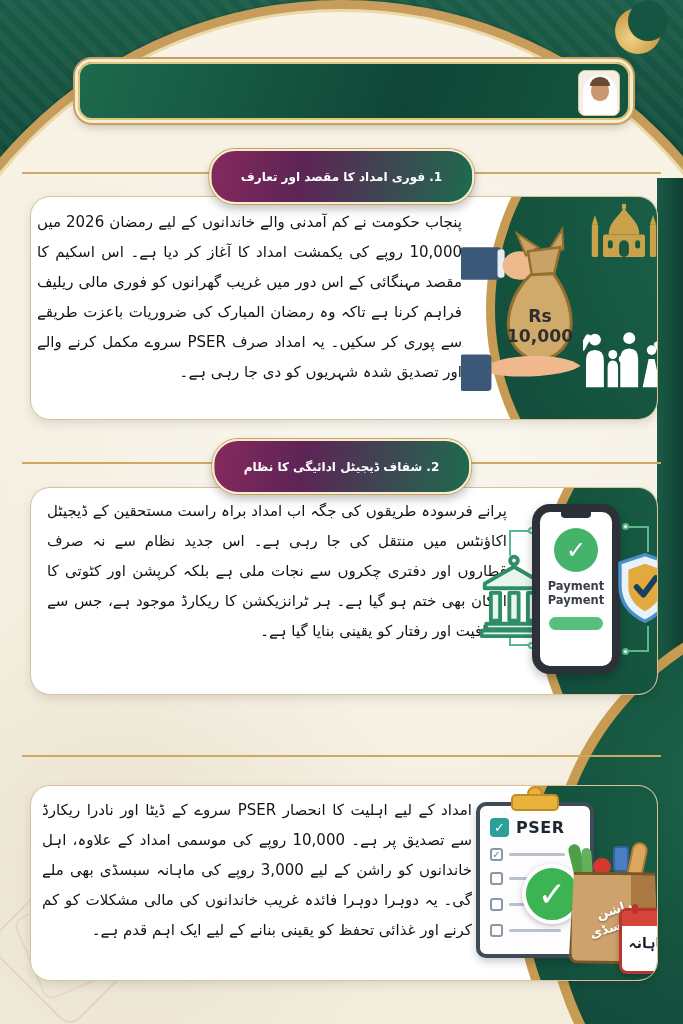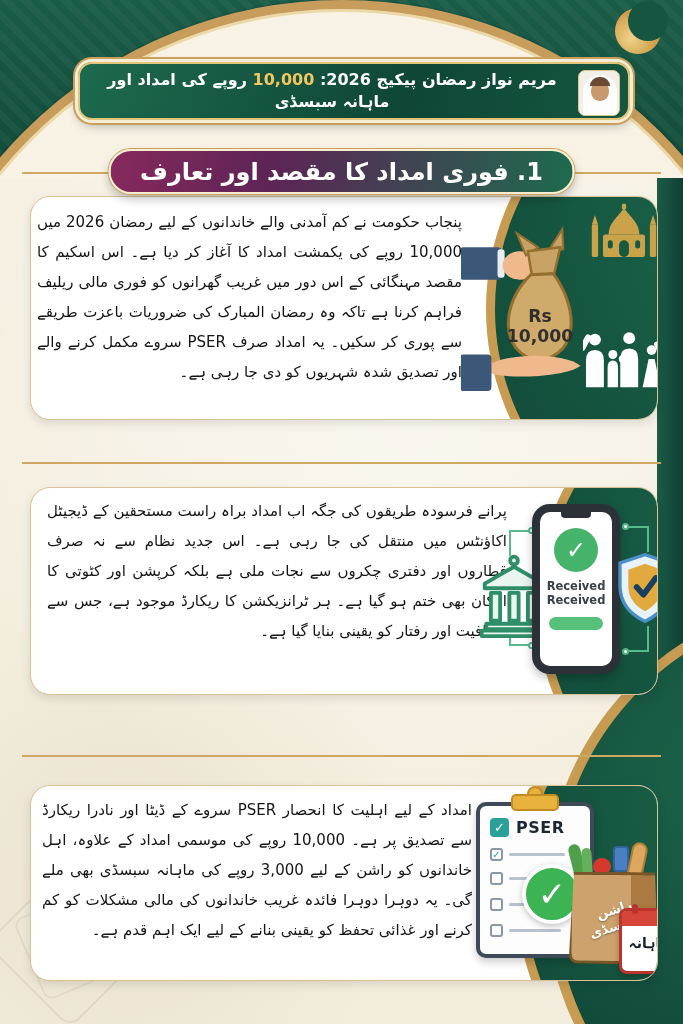--- a/index.html
+++ b/index.html
@@ -66,26 +66,26 @@
   }
   .watermark { position:absolute; left:10px; bottom:20px; width:120px; height:120px;
     border:2px solid rgba(150,130,90,0.15); transform:rotate(45deg); border-radius:14px; z-index:0;}
   .watermark::after { content:""; position:absolute; inset:14px;
     border:2px solid rgba(150,130,90,0.12); border-radius:10px; transform:rotate(22deg); }
 
   
   .pill-line { position:absolute; left:22px; right:22px; height:2px; background:#cfa963; z-index:3; }
   .pill {
     position:absolute; left:50%; transform:translateX(-50%);
-    height:45px; padding:0 30px; display:flex; align-items:center; justify-content:center;
+    height:55px; padding:0 30px; display:flex; align-items:center; justify-content:center;
     border-radius:26px; z-index:4; white-space:nowrap;
     background:linear-gradient(100deg,#87295d 0%, #5d2456 35%, #1d6b4e 100%);
     border:2px solid #f6eccf;
     box-shadow: 0 0 0 1px #caa05c, 0 5px 10px rgba(0,0,0,0.25);
-    color:#ffffff; font-weight:bold; font-size:24px; direction:rtl;
+    color:#ffffff; font-weight:bold; font-size:12px; direction:rtl;
   }
   .pill.rev { background:linear-gradient(100deg,#1d6b4e 0%, #5d2456 62%, #87295d 100%); }
 
   
   .card {
     position:absolute; left:30px; width:628px; background:#ffffff;
     border:1.5px solid #d8c296; border-radius:20px;
     box-shadow: 0 4px 10px rgba(0,0,0,0.10);
     overflow:hidden; z-index:2;padding-left:28px;
   }
@@ -189,25 +189,20 @@
 
   <div class="top-deco">
     <div class="arch-circle"></div>
     <div class="crescent">
       <div class="c1"></div>
       <div class="c2"></div>
     </div>
   </div>
 
   <div class="banner">
-    <div class="banner-title">
-      <span>مریم نواز رمضان پیکیج 2026:</span>
-      <span class="amt">10,000</span>
-      <span>روپے کی امداد اور ماہانہ سبسڈی</span>
-    </div>
     <div class="photo">
       <div class="scarf"></div>
       <div class="face"></div>
       <div class="hair"></div>
     </div>
   </div>
 
   <div class="pill-line" style="top:172px;"></div>
   <div class="pill" style="top:149px;">
     <span>1. فوری امداد کا مقصد اور تعارف</span>
@@ -258,20 +253,23 @@
       <path d="M66,30 L98,26 L92,52 L70,54 Z" fill="#c9a266" stroke="#93702f" stroke-width="2.5"></path>
       <path d="M69,53 C40,80 36,130 76,138 C120,132 114,82 91,52 Z" fill="#d0aa6b" stroke="#93702f" stroke-width="3"></path>
       <text x="78" y="100" text-anchor="middle" font-size="17" font-weight="bold" fill="#2f2f2f">Rs</text>
       <text x="78" y="120" text-anchor="middle" font-size="17" font-weight="bold" fill="#2f2f2f">10,000</text>
       <path d="M28,142 C48,130 102,130 118,143 C104,154 46,157 28,150 Z" fill="#efb98d"></path>
       <rect x="-2" y="132" width="32" height="36" rx="4" fill="#3c5878"></rect>
     </svg>
   </div>
 
   <div class="pill-line" style="top:462px;"></div>
+  <div class="pill" style="top:439px;">
+    <span>2. شفاف ڈیجیٹل ادائیگی کا نظام</span>
+  </div>
 
   <div class="card" id="card2">
     <div class="bulge"></div>
 
     <p class="body-text">پرانے فرسودہ طریقوں کی جگہ اب امداد براہ راست مستحقین کے ڈیجیٹل اکاؤنٹس میں منتقل کی جا رہی ہے۔ اس جدید نظام سے نہ صرف قطاروں اور دفتری چکروں سے نجات ملی ہے بلکہ کرپشن اور کٹوتی کا امکان بھی ختم ہو گیا ہے۔ ہر ٹرانزیکشن کا ریکارڈ موجود ہے، جس سے شفافیت اور رفتار کو یقینی بنایا گیا ہے۔</p>
 
     <div class="conn" id="cnA">
         <div class="dot"></div>
       </div>
     <div class="conn" id="cnB">
@@ -292,21 +290,21 @@
         <rect x="42" y="52" width="12" height="36"></rect>
         <rect x="66" y="52" width="12" height="36"></rect>
         <rect x="12" y="92" width="72" height="7"></rect>
         <rect x="6" y="101" width="84" height="7"></rect>
       </g>
     </svg>
 
     <div class="g phone">
       <div class="notch"></div>
       <div class="pcheck">✓</div>
-      <div class="pstatus">Received Received</div>
+      <div class="pstatus">Payment Payment</div>
       <div class="pbtn"></div>
     </div>
 
     <svg class="g" style="left:584px; top:60px;" width="60" height="80" viewBox="0 0 72 86">
       <path d="M36,3 L66,13 L66,40 C66,62 53,75 36,83 C19,75 6,62 6,40 L6,13 Z" fill="#e8f2fb" stroke="#4a90c8" stroke-width="4"></path>
       <path d="M36,14 L56,21 L56,41 C56,56 47,65 36,71 C25,65 16,56 16,41 L16,21 Z" fill="#e2a93f"></path>
       <path d="M26,42 L34,51 L49,31" fill="none" stroke="#173f5f" stroke-width="7" stroke-linecap="round" stroke-linejoin="round"></path>
     </svg>
   </div>
 

